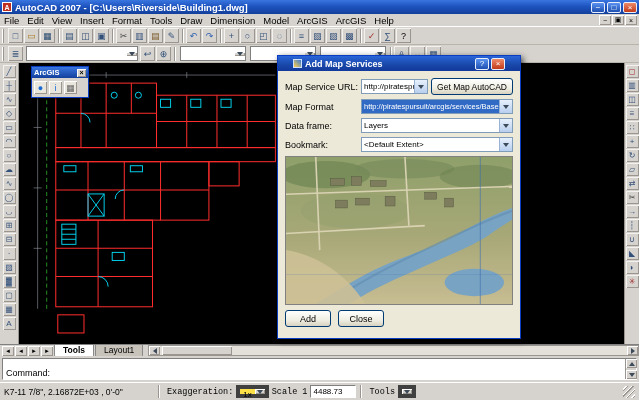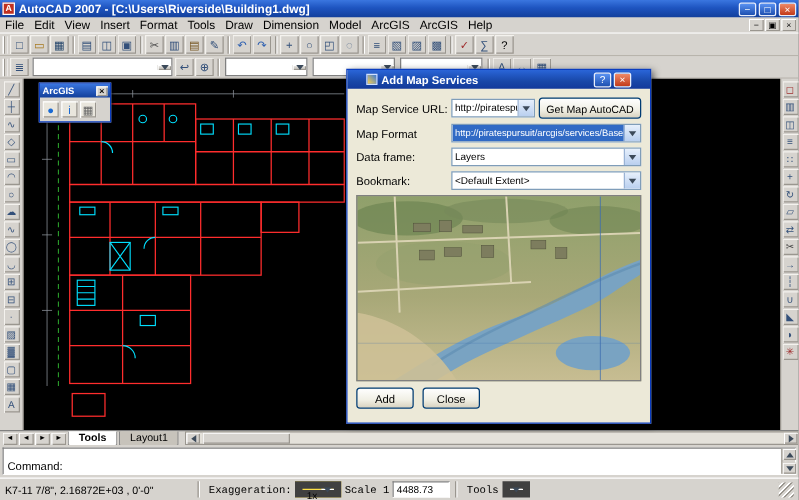--- a/index.html
+++ b/index.html
@@ -127,21 +127,21 @@
   .cs-btn { width:11px; height:9px; display:flex; align-items:center; justify-content:center;
     background:#d6d3ce; box-shadow:inset 1px 1px 0 #fff, inset -1px -1px 0 #9a968f; }
   .tri-up { width:0; height:0; border-left:3px solid transparent; border-right:3px solid transparent;
     border-bottom:4px solid #3c4a5a; }
   
   .statusbar { position:absolute; left:0; right:0; top:382px; height:18px; background:#d6d3ce;
     border-top:1px solid #fff; display:flex; align-items:center; padding:0 4px; font-size:8.5px; }
   .coords { width:150px; white-space:nowrap; overflow:hidden; }
   .sb-sep { width:2px; height:13px; border-left:1px solid #9a968f; border-right:1px solid #fff; margin:0 4px; }
   .sb-label { margin:0 3px; white-space:nowrap;font-family:Liberation Mono, monospace; }
-  .sb-combo { display:inline-flex; height:13px; background:#fde047; border:6px solid #404040; align-items:stretch;text-align:center; }
+  .sb-combo { display:inline-flex; height:13px; background:#fde047; border:4px solid #404040; align-items:stretch;text-align:center; }
   .sb-combo .combo-val { font-size:8px; line-height:11px; padding:0 3px; min-width:14px; }
   .sb-combo .combo-btn { width:10px; background:#d6d3ce; display:flex; align-items:center; justify-content:center;
     box-shadow:inset 1px 1px 0 #fff, inset -1px -1px 0 #9a968f; }
   .sb-input { display:inline-block; width:46px; height:13px; background:#fff; border:1px solid;
     border-color:#808080 #fff #fff #808080; font-size:8px; line-height:11px; padding:0 2px; overflow:hidden; }
   .grip { margin-left:auto; width:12px; height:12px;
     background:repeating-linear-gradient(135deg,transparent 0 2px,#fff 2px 3px,#9a968f 3px 4px); }
 </style>
 </head>
 <body>

